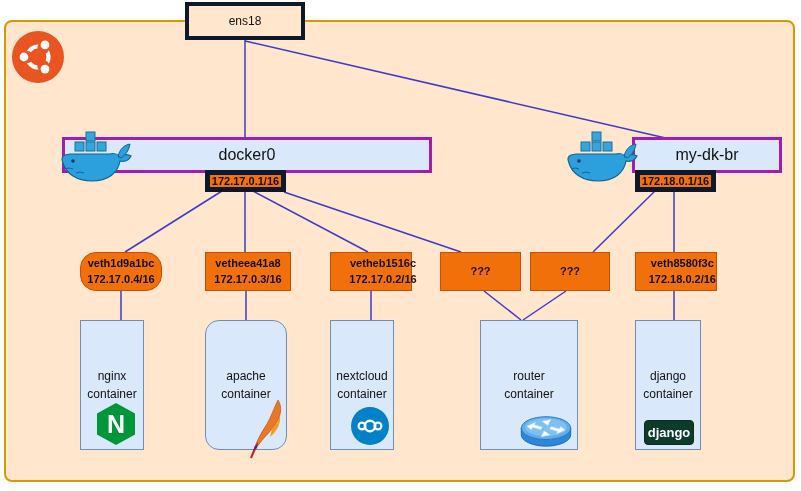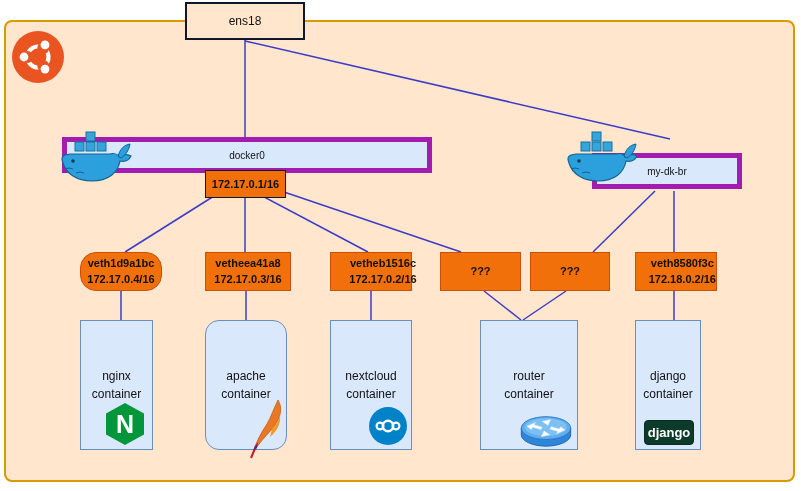--- a/index.html
+++ b/index.html
@@ -1,31 +1,31 @@
 <!DOCTYPE html>
 <html><head>
 <meta charset="utf-8">
 <style>
   html,body{margin:0;padding:0;background:#ffffff;font-family:"Liberation Sans","DejaVu Sans",sans-serif;}
   .canvas{position:relative;width:801px;height:491px;overflow:hidden;background:#ffffff;}
   .frame{position:absolute;left:4px;top:20px;width:791px;height:462px;background:#FFE6CC;border:2px solid #D79B00;border-radius:8px;box-sizing:border-box;}
   svg.edges{position:absolute;left:0;top:0;width:801px;height:491px;pointer-events:none;}
   .node{position:absolute;box-sizing:border-box;display:flex;align-items:center;justify-content:center;text-align:center;}
-  .ens18{left:185px;top:2px;width:120px;height:38px;background:#FFE6CC;border:2px solid #0f172a;font-size:12px;color:#111;}
-  .bridge{background:#DAE8FC;border:5px solid #a21caf;font-size:10px;color:#111;}
+  .ens18{left:185px;top:2px;width:120px;height:38px;background:#FFE6CC;border:4px solid #0f172a;font-size:12px;color:#111;}
+  .bridge{background:#DAE8FC;border:3px solid #a21caf;font-size:16px;color:#111;}
   .bridge.docker0{left:62px;top:137px;width:370px;height:36px;}
-  .bridge.mydkbr{left:592px;top:137px;width:150px;height:36px;margin-top:16px;}
-  .iplabel{background:#F2700A;border:1px solid #0f172a;font-weight:bold;font-size:11px;color:#111;height:28px;}
+  .bridge.mydkbr{left:632px;top:137px;width:150px;height:36px;}
+  .iplabel{background:#F2700A;border:5px solid #0f172a;font-weight:bold;font-size:11px;color:#111;height:22px;}
   .iplabel.d0{left:205px;top:170px;width:81px;}
   .iplabel.d1{left:635px;top:170px;width:81px;}
   .veth{top:252px;height:39px;background:#F2700A;border:1px solid #C8500A;font-weight:bold;font-size:11px;color:#111;white-space:pre-line;line-height:1.45;}
   .v0{left:80px;width:82px;border-radius:16px;} .v1{left:205px;width:86px;} .v2{left:330px;width:82px;padding-left:24px;}
   .v3{left:440px;width:81px;} .v4{left:530px;width:80px;} .v5{left:635px;width:82px;justify-content:flex-end;}
   .cont{top:320px;height:130px;background:#DAE8FC;border:1px solid #6C8EBF;font-size:12px;color:#111;white-space:pre-line;line-height:1.5;}
-  .c0{left:80px;width:73px;} .c1{left:205px;width:82px;border-radius:14px;} .c2{left:330px;width:82px;}
+  .c0{left:80px;width:64px;} .c1{left:205px;width:82px;border-radius:14px;} .c2{left:330px;width:64px;}
   .c3{left:480px;width:98px;} .c4{left:635px;width:66px;align-items:center;}
   .logo{position:absolute;pointer-events:none;}
   .ubuntu{left:11px;top:30px;width:54px;height:54px;}
   .whale0{left:58px;top:129px;width:76px;height:58px;}
   .whale1{left:564px;top:129px;width:76px;height:58px;}
   .nginxlogo{right:5px;bottom:3px;width:44px;height:44px;}
   .featherlogo{right:2px;bottom:-13px;width:36px;height:64px;}
   .nclogo{right:3px;bottom:3px;width:40px;height:40px;}
   .routerlogo{right:4px;bottom:0px;width:54px;height:38px;}
   .djangologo{position:absolute;right:6px;bottom:4px;width:48px;height:23px;background:#0C3B2A;border:1px solid #092E20;border-radius:4px;color:#fff;font-weight:bold;font-size:13px;display:flex;align-items:center;justify-content:center;}
@@ -98,20 +98,23 @@
       <rect x="28" y="3" width="9" height="9"></rect>
       <rect x="17" y="13" width="9" height="9"></rect>
       <rect x="28" y="13" width="9" height="9"></rect>
       <rect x="39" y="13" width="9" height="9"></rect>
     </g>
     <path d="M12 25 L52 25 C56 24 60 25 61 28 C65 25 70 25 73 27 C71 31 67 33 62 32 C60 44 50 52 34 52 C18 52 8 44 5 34 C3 30 4 27 7 26 Z" fill="#2BA0DC" stroke="#15638F" stroke-width="1.2"></path>
     <path d="M60 27 C62 20 66 16 72 15 C71 21 68 26 63 29 Z" fill="#2BA0DC" stroke="#15638F" stroke-width="1"></path>
     <circle cx="15" cy="32" r="1.8" fill="#0d3d57"></circle>
     <path d="M7 40 q4 -2 8 0 M18 44 q4 -2 8 0" stroke="#15638F" stroke-width="1" fill="none"></path>
   </svg>
+  <div class="node iplabel d1">
+    <span>172.18.0.1/16</span>
+  </div>
 
   <div class="node veth v0"><span>veth1d9a1bc
 172.17.0.4/16</span></div>
   <div class="node veth v1"><span>vetheea41a8
 172.17.0.3/16</span></div>
   <div class="node veth v2"><span>vetheb1516c
 172.17.0.2/16</span></div>
   <div class="node veth v3"><span>???</span></div>
   <div class="node veth v4"><span>???</span></div>
   <div class="node veth v5"><span>veth8580f3c

